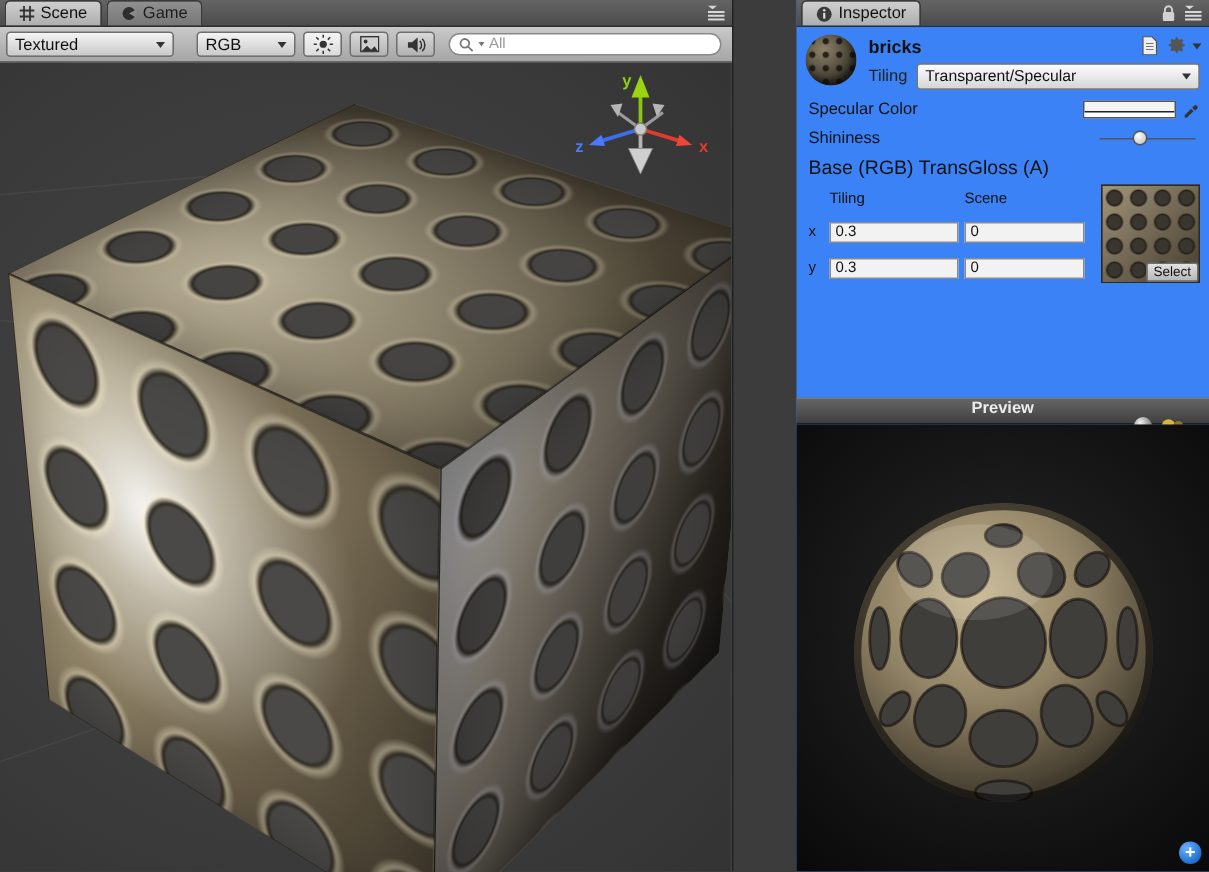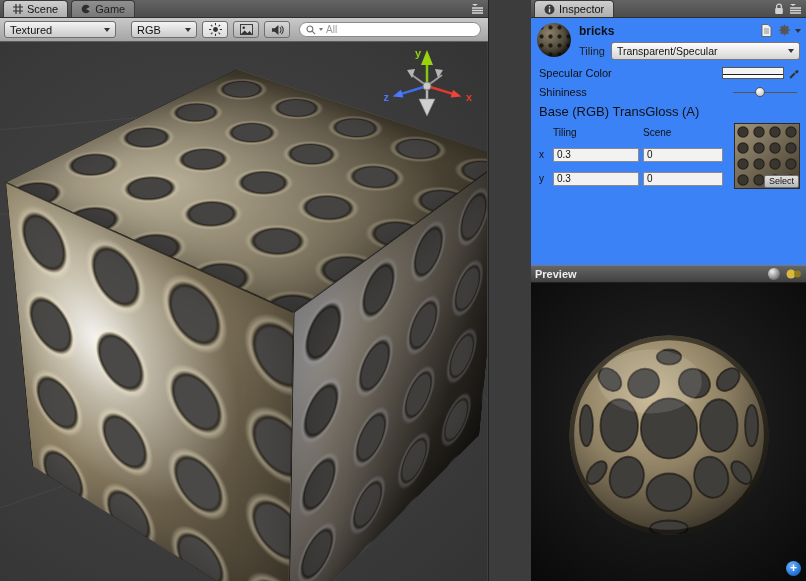--- a/index.html
+++ b/index.html
@@ -111,21 +111,21 @@
     background-image:
       radial-gradient(circle at 8px 8px, #39362f 0 4px, #241f17 5px, rgba(0,0,0,0) 6.2px),
       linear-gradient(135deg, #a2957a 0%, #6d6350 55%, #453d2f 100%);
     background-size:16px 16px, 100% 100%;box-sizing:border-box;}
   .select-btn{position:absolute;right:0;bottom:0;font-size:9px;color:#111;line-height:11px;padding:0 4px;
     background:linear-gradient(#e2e2e2,#b6b6b6);border:1px solid #6f6f6f;border-radius:2px;}
 
   .preview{position:absolute;left:0;right:0;top:265px;bottom:0;}
   .preview-header{height:18px;background:linear-gradient(#656565,#404040);border-top:1px solid #777;
     border-bottom:1px solid #1f1f1f;color:#ececec;font-size:11px;font-weight:bold;display:flex;align-items:center;
-    padding:0 4px;box-sizing:border-box;}
+    padding:0 16px;box-sizing:border-box;flex-direction:column;}
   .ph-btns{margin-left:auto;display:flex;gap:6px;align-items:center;}
   .ph-sphere{width:12px;height:12px;border-radius:50%;background:radial-gradient(circle at 35% 30%, #f2f2f2, #909090 55%, #3d3d3d);}
   .preview-body{position:absolute;top:18px;left:0;right:0;bottom:0;overflow:hidden;
     background:radial-gradient(circle at 50% 45%, #272727 0%, #151515 60%, #090909 100%);
     display:flex;align-items:center;justify-content:center;}
   .plus-btn{position:absolute;right:5px;bottom:5px;width:15px;height:15px;border-radius:50%;
     background:radial-gradient(circle at 35% 30%, #6db2ff, #1f6fd0 70%);color:#fff;font-size:12px;line-height:14px;
     text-align:center;font-weight:bold;}
 </style>
 </head>

